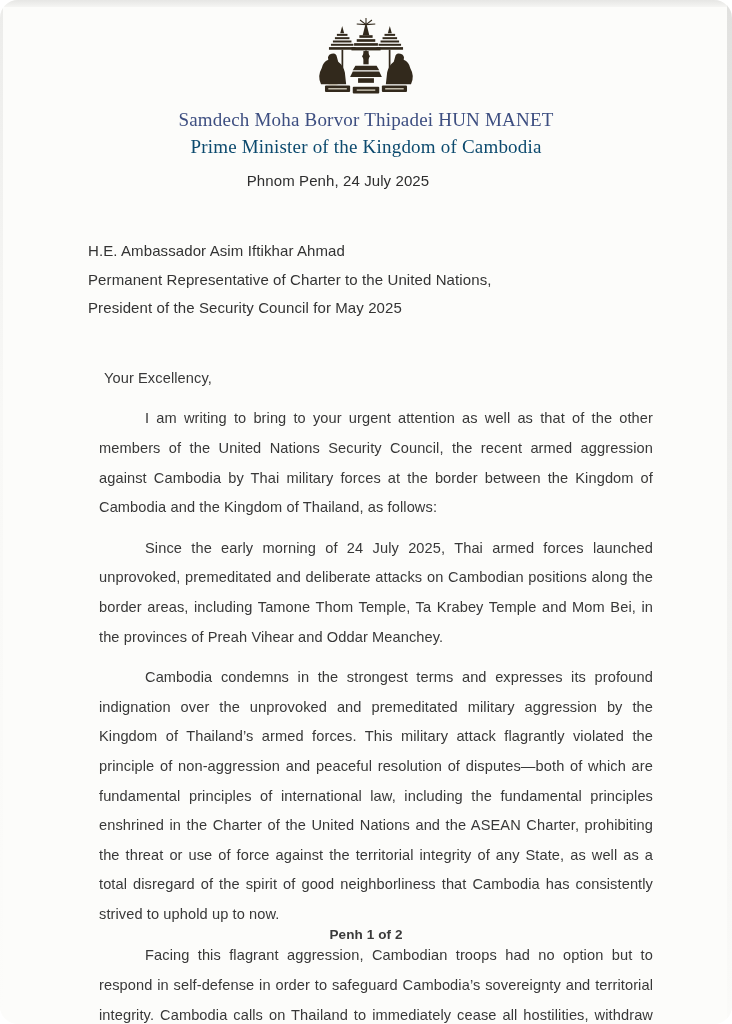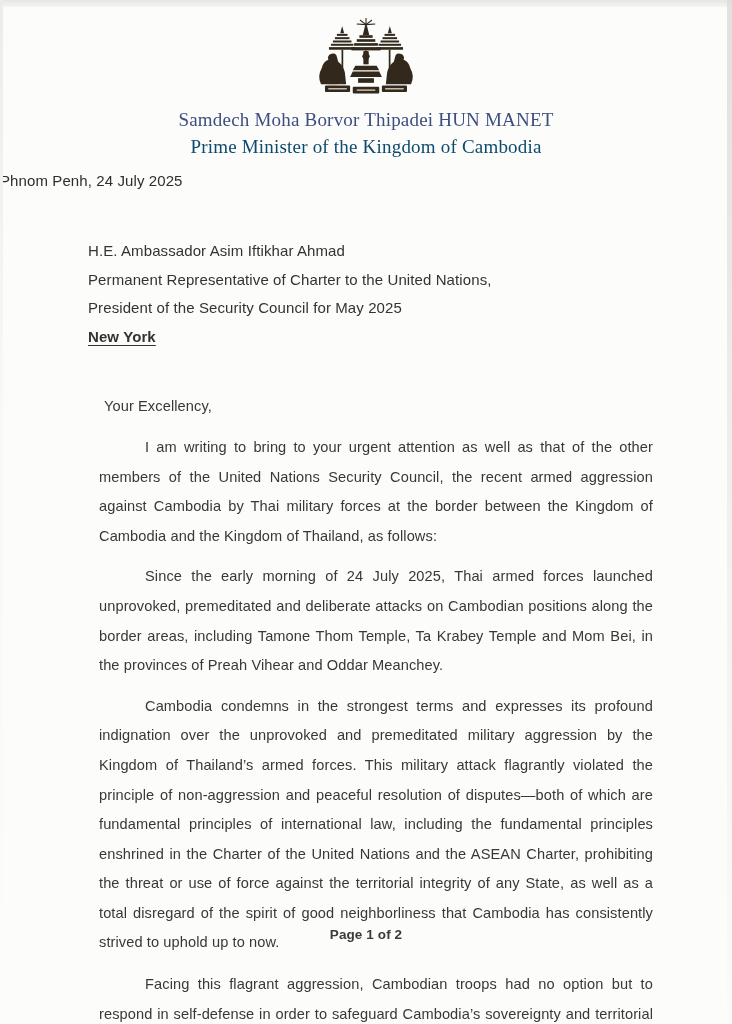--- a/index.html
+++ b/index.html
@@ -4,20 +4,21 @@
 <style>
   html, body { margin: 0; padding: 0; background: #ffffff; }
   .page {
     position: relative;
     width: 732px;
     height: 1024px;
     background: #fcfcfa;
     font-family: "Liberation Sans", sans-serif;
     color: #3b3b3b;
     overflow: hidden;
+    border-radius: 18px;
   }
   
   .scan-top {
     position: absolute; top: 0; left: 0; right: 0; height: 7px;
     background: linear-gradient(#e6e6e4, #f5f5f3);
   }
   .scan-right {
     position: absolute; top: 0; right: 0; width: 5px; height: 100%;
     background: linear-gradient(180deg, #dcdcda, #efefed 55%, #fafaf8);
     opacity: .85;
@@ -34,21 +35,21 @@
     font-family: "Liberation Serif", serif;
     font-size: 19px;
     line-height: 27px;
     letter-spacing: .2px;
   }
   .lh1 { color: #3d4e80; margin-top: 2px; }
   .lh2 { color: #0c4a6e; }
 
   .dateline {
     margin: 12px 56px 0 0;
-    text-align: left;
+    text-align: center;
     font-size: 15px;
     color: #2e2e2e;
     letter-spacing: .1px;
   }
 
   .recipient {
     margin: 48px 68px 0 88px;
     font-size: 15px;
     line-height: 28.6px;
     color: #333333;
@@ -153,31 +154,30 @@
     <div class="lh1">Samdech Moha Borvor Thipadei HUN MANET</div>
     <div class="lh2">Prime Minister of the Kingdom of Cambodia</div>
   </header>
 
   <div class="dateline">Phnom Penh, 24 July 2025</div>
 
   <section class="recipient">
     <div>H.E. Ambassador Asim Iftikhar Ahmad</div>
     <div>Permanent Representative of Charter to the United Nations,</div>
     <div>President of the Security Council for May 2025</div>
-    <div class="city">New York</div>
   </section>
 
   <section class="letter-body">
     <p class="salutation">Your Excellency,</p>
     <p class="para">I am writing to bring to your urgent attention as well as that of the other members of the United Nations Security Council, the recent armed aggression against Cambodia by Thai military forces at the border between the Kingdom of Cambodia and the Kingdom of Thailand, as follows:</p>
     <p class="para">Since the early morning of 24 July 2025, Thai armed forces launched unprovoked, premeditated and deliberate attacks on Cambodian positions along the border areas, including Tamone Thom Temple, Ta Krabey Temple and Mom Bei, in the provinces of Preah Vihear and Oddar Meanchey.</p>
     <p class="para">Cambodia condemns in the strongest terms and expresses its profound indignation over the unprovoked and premeditated military aggression by the Kingdom of Thailand’s armed forces. This military attack flagrantly violated the principle of non-aggression and peaceful resolution of disputes—both of which are fundamental principles of international law, including the fundamental principles enshrined in the Charter of the United Nations and the ASEAN Charter, prohibiting the threat or use of force against the territorial integrity of any State, as well as a total disregard of the spirit of good neighborliness that Cambodia has consistently strived to uphold up to now.</p>
     <p class="para gap-before">Facing this flagrant aggression, Cambodian troops had no option but to respond in self-defense in order to safeguard Cambodia’s sovereignty and territorial integrity. Cambodia calls on Thailand to immediately cease all hostilities, withdraw its forces to its side of the border, and refrain from any further provocative actions that could escalate the situation.</p>
   </section>
 
   <footer class="page-footer">
-    <span>Page</span>
+    <span>Penh</span>
     <span class="num">1</span>
     <span>of</span>
     <span class="num">2</span>
   </footer>
 
 </div>
 
 </body></html>

